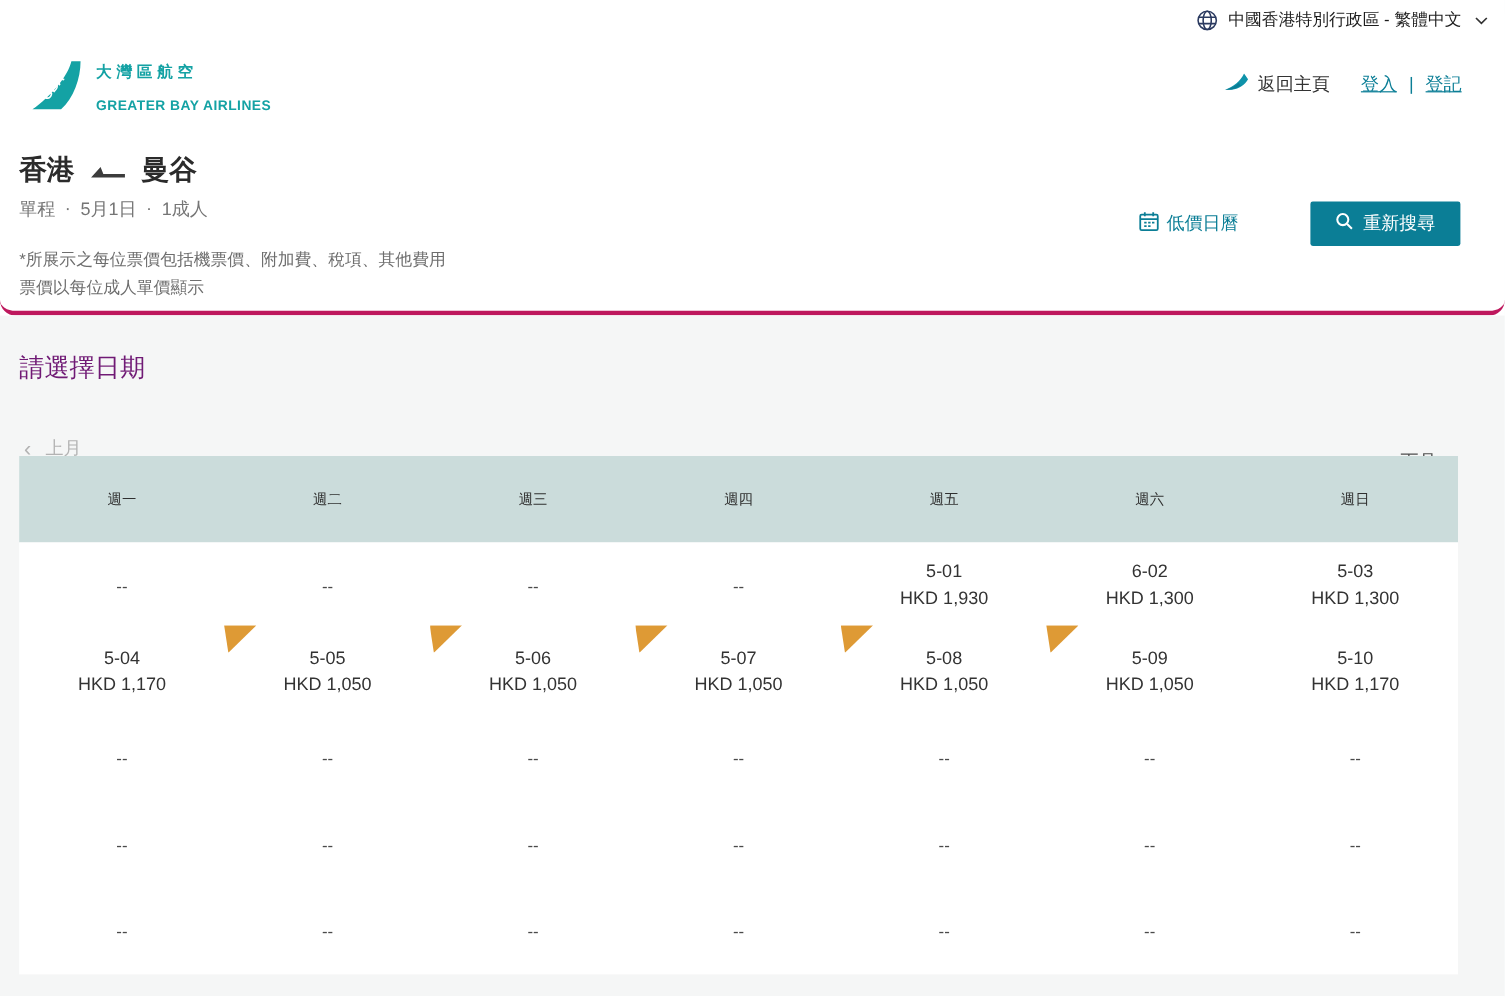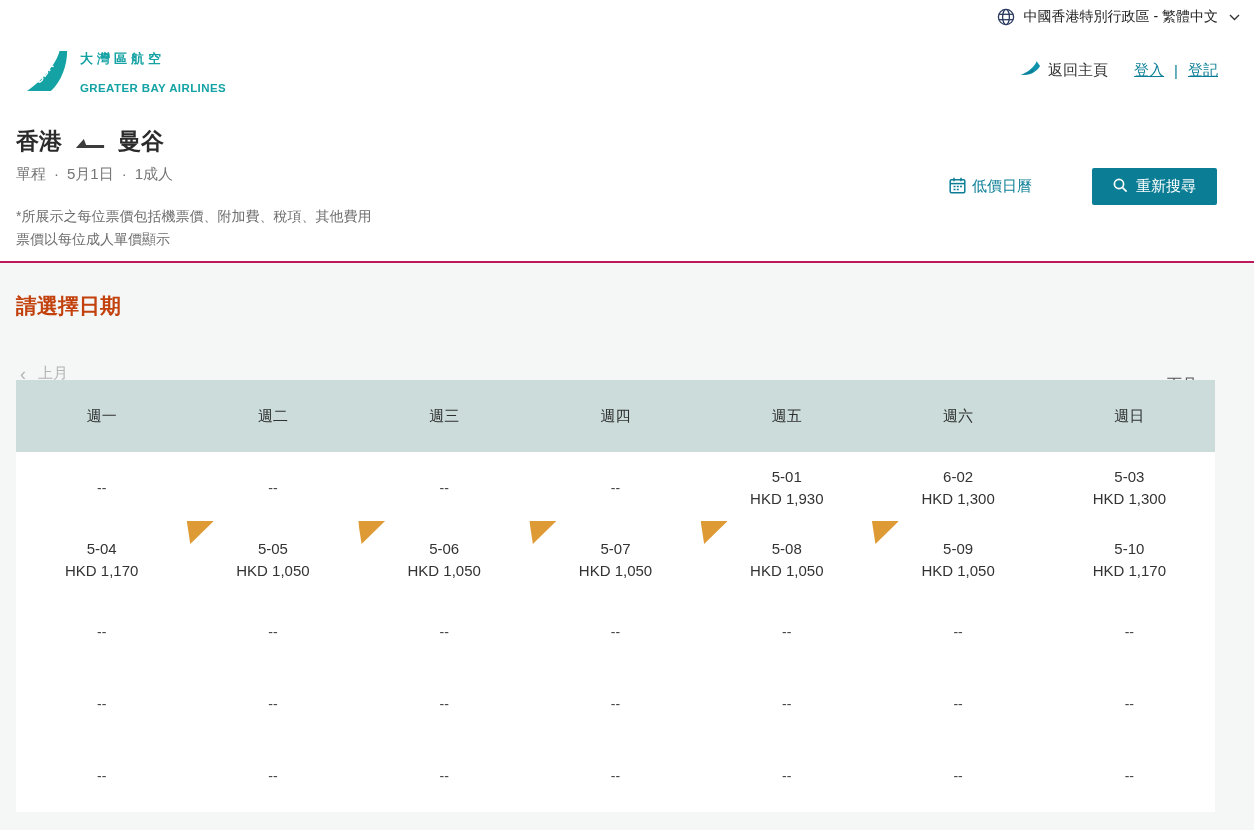--- a/index.html
+++ b/index.html
@@ -3,21 +3,21 @@
 <meta charset="utf-8">
 <style>
   * { box-sizing: border-box; margin: 0; padding: 0; }
   html,body { width:1254px; height:831px; }
   body {
     font-family: "Liberation Sans", "DejaVu Sans", sans-serif;
     background:#ffffff; color:#2e2e2e; position:relative; overflow:hidden;
   }
 
   
-  .top-section { position:relative; width:100%; height:263px; background:#fff; border-bottom:2px solid #be185d; }
+  .top-section { position:relative; width:100%; height:263px; background:#fff; border-bottom:4px solid #be185d;border-radius:13px; }
 
   .lang-bar { position:absolute; top:8px; right:14px; display:flex; align-items:center; gap:9px; font-size:14px; color:#1d1d1d; cursor:pointer; }
   .lang-bar svg { display:block; }
   .chev-down { margin-left:2px; }
 
   .logo { position:absolute; left:25px; top:50px; display:flex; align-items:flex-end; gap:7px; cursor:pointer; }
   .logo-text { display:flex; flex-direction:column; gap:14px; padding-bottom:2px; }
   .logo-cn { color:#14a2a4; font-size:13px; font-weight:bold; letter-spacing:4px; }
   .logo-en { color:#14a2a4; font-size:11.5px; font-weight:bold; letter-spacing:0.4px; }
 
@@ -32,30 +32,30 @@
   .trip-meta { position:absolute; left:16px; top:165px; font-size:15px; color:#757575; display:flex; gap:8px; }
 
   .fare-notes { position:absolute; left:16px; top:205px; font-size:14px; color:#6e6e6e; line-height:23px; }
 
   .actions { position:absolute; right:37px; top:168px; display:flex; align-items:center; gap:22px; }
   .lowfare-link { display:flex; align-items:center; gap:6px; color:#0b7e96; font-size:15px; cursor:pointer; }
   .search-btn { display:flex; align-items:center; gap:8px; background:#0b7e96; color:#fff; border:none; height:37px; padding:0 21px; font-size:15px; font-family:inherit; border-radius:2px; cursor:pointer;margin-left:38px; }
 
   
   .cal-section { position:relative; width:100%; height:567px; background:#f5f6f6; }
-  .section-title { position:absolute; left:16px; top:29px; font-size:21px; font-weight:bold; color:#c2410c; }
+  .section-title { position:absolute; left:16px; top:29px; font-size:21px; font-weight:normal; color:#701a75; }
 
   .month-nav { position:absolute; left:20px; right:39px; top:90px; display:flex; justify-content:space-between; align-items:center; font-size:15px; }
   .prev-month { display:flex; align-items:center; gap:12px; color:#b3b3b3; cursor:default; }
   .next-month { display:flex; align-items:center; gap:12px; color:#4e4e4e; cursor:pointer;margin-top:22px; }
   .nav-chev { font-size:18px; line-height:1; }
 
   .fare-table { position:absolute; left:16px; top:117px; width:1199px; }
   .weekday-row { display:grid; grid-template-columns:repeat(7,1fr); height:72px; background:#cbdcdb; align-items:center; }
-  .wd-cell { text-align:center; font-size:15px; color:#2f2f2f; }
+  .wd-cell { text-align:center; font-size:12px; color:#2f2f2f; }
 
   .fare-body { background:#ffffff; }
   .fare-row { position:relative; display:grid; grid-template-columns:repeat(7,1fr); height:72px; }
   .fare-cell { display:flex; flex-direction:column; justify-content:center; align-items:center; line-height:22px; font-size:15px; cursor:pointer; }
   .fare-cell.empty { cursor:default; }
   .fare-date { color:#333; }
   .fare-price { color:#333; }
   .fare-empty { color:#4a4a4a; font-size:14px; }
 
   .low-fare-marker { position:absolute; top:-3px; width:27px; height:23px; background:#de9a35;

